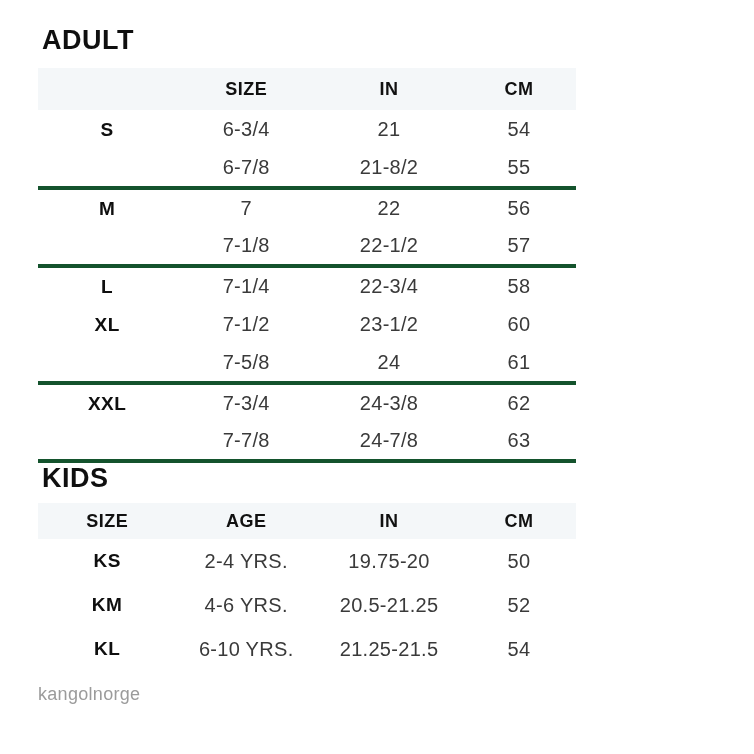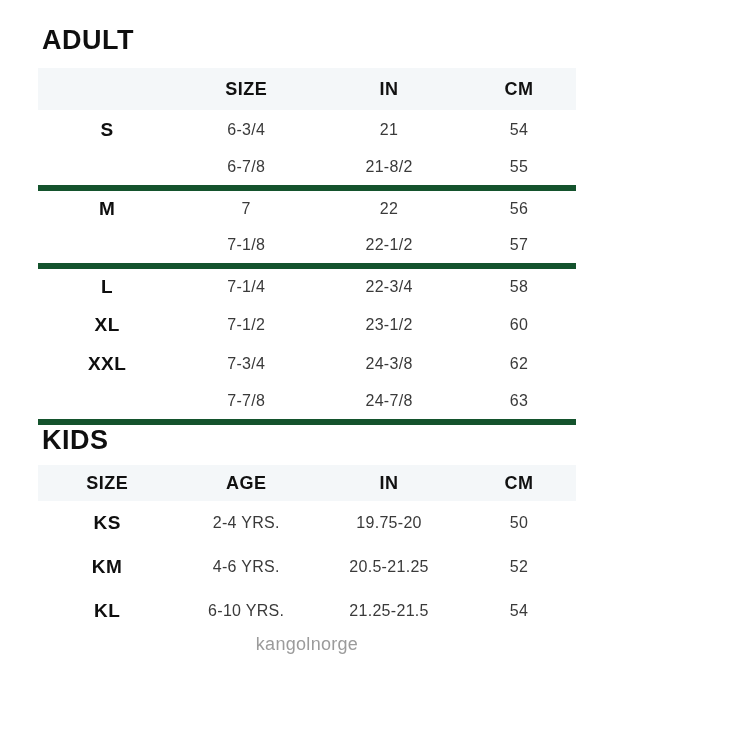--- a/index.html
+++ b/index.html
@@ -53,36 +53,35 @@
   table.size-table tbody tr {
     height: 39px;
   }
   table.size-table.kids-table tbody tr {
     height: 44px;
   }
   table.size-table td {
     text-align: center;
     vertical-align: middle;
     padding: 0;
-    font-size: 16px;
+    font-size: 20px;
     color: #3a3a3a;
     letter-spacing: 0.3px;
   }
   table.size-table td.label-cell {
     font-size: 19px;
     font-weight: 700;
     letter-spacing: 0.5px;
     color: #0f0f0f;
   }
   table.size-table tr.group-end td {
-    border-bottom: 6px solid #14532d;
+    border-bottom: 4px solid #14532d;
   }
   .brand-footer {
-    margin-top: 0;
-    text-align: center;
+    margin-top: 12px;
     font-size: 18px;
     line-height: 22px;
     color: #9b9b9b;
     letter-spacing: 0.3px;
   }
 </style>
 </head>
 <body>
 
 <div class="page">
@@ -134,20 +133,26 @@
         <td>7-1/4</td>
         <td>22-3/4</td>
         <td>58</td>
       </tr>
       <tr>
         <td class="label-cell">XL</td>
         <td>7-1/2</td>
         <td>23-1/2</td>
         <td>60</td>
       </tr>
+      <tr class="group-end">
+        <td></td>
+        <td>7-5/8</td>
+        <td>24</td>
+        <td>61</td>
+      </tr>
       <tr>
         <td class="label-cell">XXL</td>
         <td>7-3/4</td>
         <td>24-3/8</td>
         <td>62</td>
       </tr>
       <tr class="group-end">
         <td></td>
         <td>7-7/8</td>
         <td>24-7/8</td>

